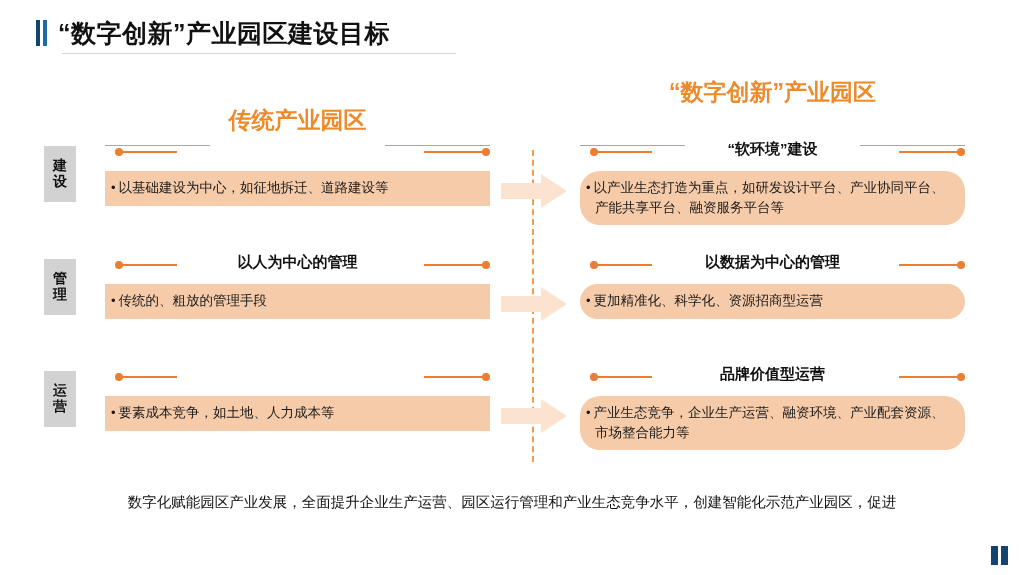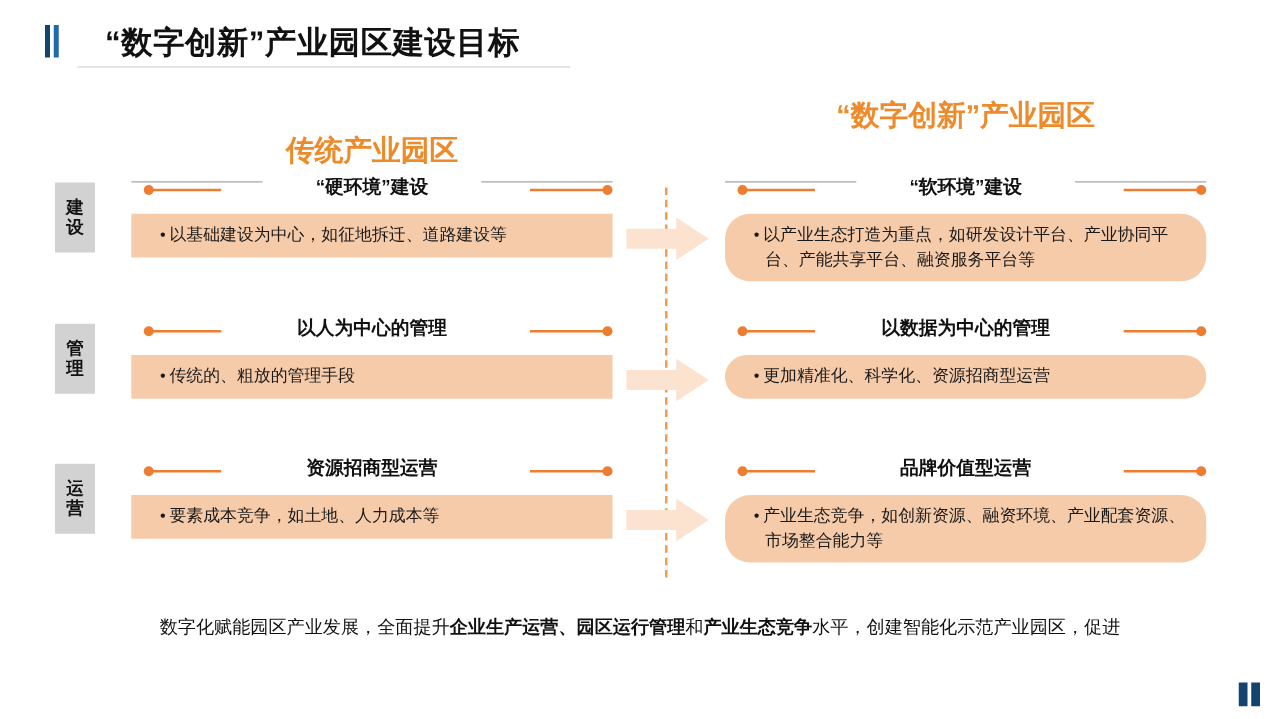--- a/index.html
+++ b/index.html
@@ -17,21 +17,20 @@
   }
 
   
   .title-row {
     position: absolute;
     left: 36px;
     top: 16px;
     display: flex;
     align-items: center;
     height: 34px;
-    gap: 26px;
   }
   .title-accent {
     display: flex;
     gap: 3px;
     margin-right: 11px;
   }
   .title-accent i {
     display: block;
     width: 4px;
     height: 26px;
@@ -150,21 +149,21 @@
     font-weight: bold;
     color: #111111;
     white-space: nowrap;
   }
 
   
   .box {
     position: absolute;
     top: 31px;
     background: #F6CBA9;
-    padding: 7px 10px 8px 23px;
+    padding: 7px 10px 8px 6px;
     box-sizing: border-box;
   }
   .box.left  { left: 105px; width: 385px; min-height: 33px; }
   .box.right { left: 580px; width: 385px; min-height: 33px; border-radius: 20px; }
   .box.tall  { min-height: 51px; }
   .box p {
     margin: 0;
     font-size: 13.5px;
     line-height: 1.45;
     color: #1a1a1a;
@@ -191,21 +190,21 @@
   .footer {
     position: absolute;
     left: 60px;
     top: 489px;
     width: 904px;
     text-align: center;
     font-size: 14.5px;
     line-height: 1.85;
     color: #111111;
   }
-  .footer b { font-weight: bold; }
+  .footer b { font-weight: normal; }
 
   .corner-mark {
     position: absolute;
     right: 16px;
     bottom: 10px;
     display: flex;
     gap: 3px;
   }
   .corner-mark i {
     display: block;
@@ -237,21 +236,20 @@
     <span>设</span>
   </div>
 
   <div class="band left">
     <div class="rule-gray lft"></div>
     <div class="rule-orange lft"></div>
     <div class="dot lft"></div>
     <div class="rule-gray rgt"></div>
     <div class="rule-orange rgt"></div>
     <div class="dot rgt"></div>
-    <div class="caption">“硬环境”建设</div>
   </div>
 
   <div class="box left">
     <p>以基础建设为中心，如征地拆迁、道路建设等</p>
   </div>
 
   <div class="arrow">
     <svg width="66" height="34" viewBox="0 0 66 34">
       <polygon points="0,9 40,9 40,0 66,17 40,34 40,25 0,25" fill="#FBE3D0"></polygon>
     </svg>
@@ -313,21 +311,20 @@
   <div class="row-chip">
     <span>运</span>
     <span>营</span>
   </div>
 
   <div class="band left">
     <div class="rule-orange lft"></div>
     <div class="dot lft"></div>
     <div class="rule-orange rgt"></div>
     <div class="dot rgt"></div>
-    <div class="caption">资源招商型运营</div>
   </div>
 
   <div class="box left">
     <p>要素成本竞争，如土地、人力成本等</p>
   </div>
 
   <div class="arrow">
     <svg width="66" height="34" viewBox="0 0 66 34">
       <polygon points="0,9 40,9 40,0 66,17 40,34 40,25 0,25" fill="#FBE3D0"></polygon>
     </svg>
@@ -335,21 +332,21 @@
 
   <div class="band right">
     <div class="rule-orange lft"></div>
     <div class="dot lft"></div>
     <div class="rule-orange rgt"></div>
     <div class="dot rgt"></div>
     <div class="caption">品牌价值型运营</div>
   </div>
 
   <div class="box right tall">
-    <p>产业生态竞争，如创新资源、融资环境、产业配套资源、市场整合能力等</p>
+    <p>产业生态竞争，企业生产运营、融资环境、产业配套资源、市场整合能力等</p>
   </div>
 </div>
 
 <div class="footer">
   <span>数字化赋能园区产业发展，全面提升</span><b>企业生产运营、园区运行管理</b><span>和</span><b>产业生态竞争</b><span>水平，创建智能化示范产业园区，促进</span>
 </div>
 
 <div class="corner-mark">
   <i></i>
     <i></i>

